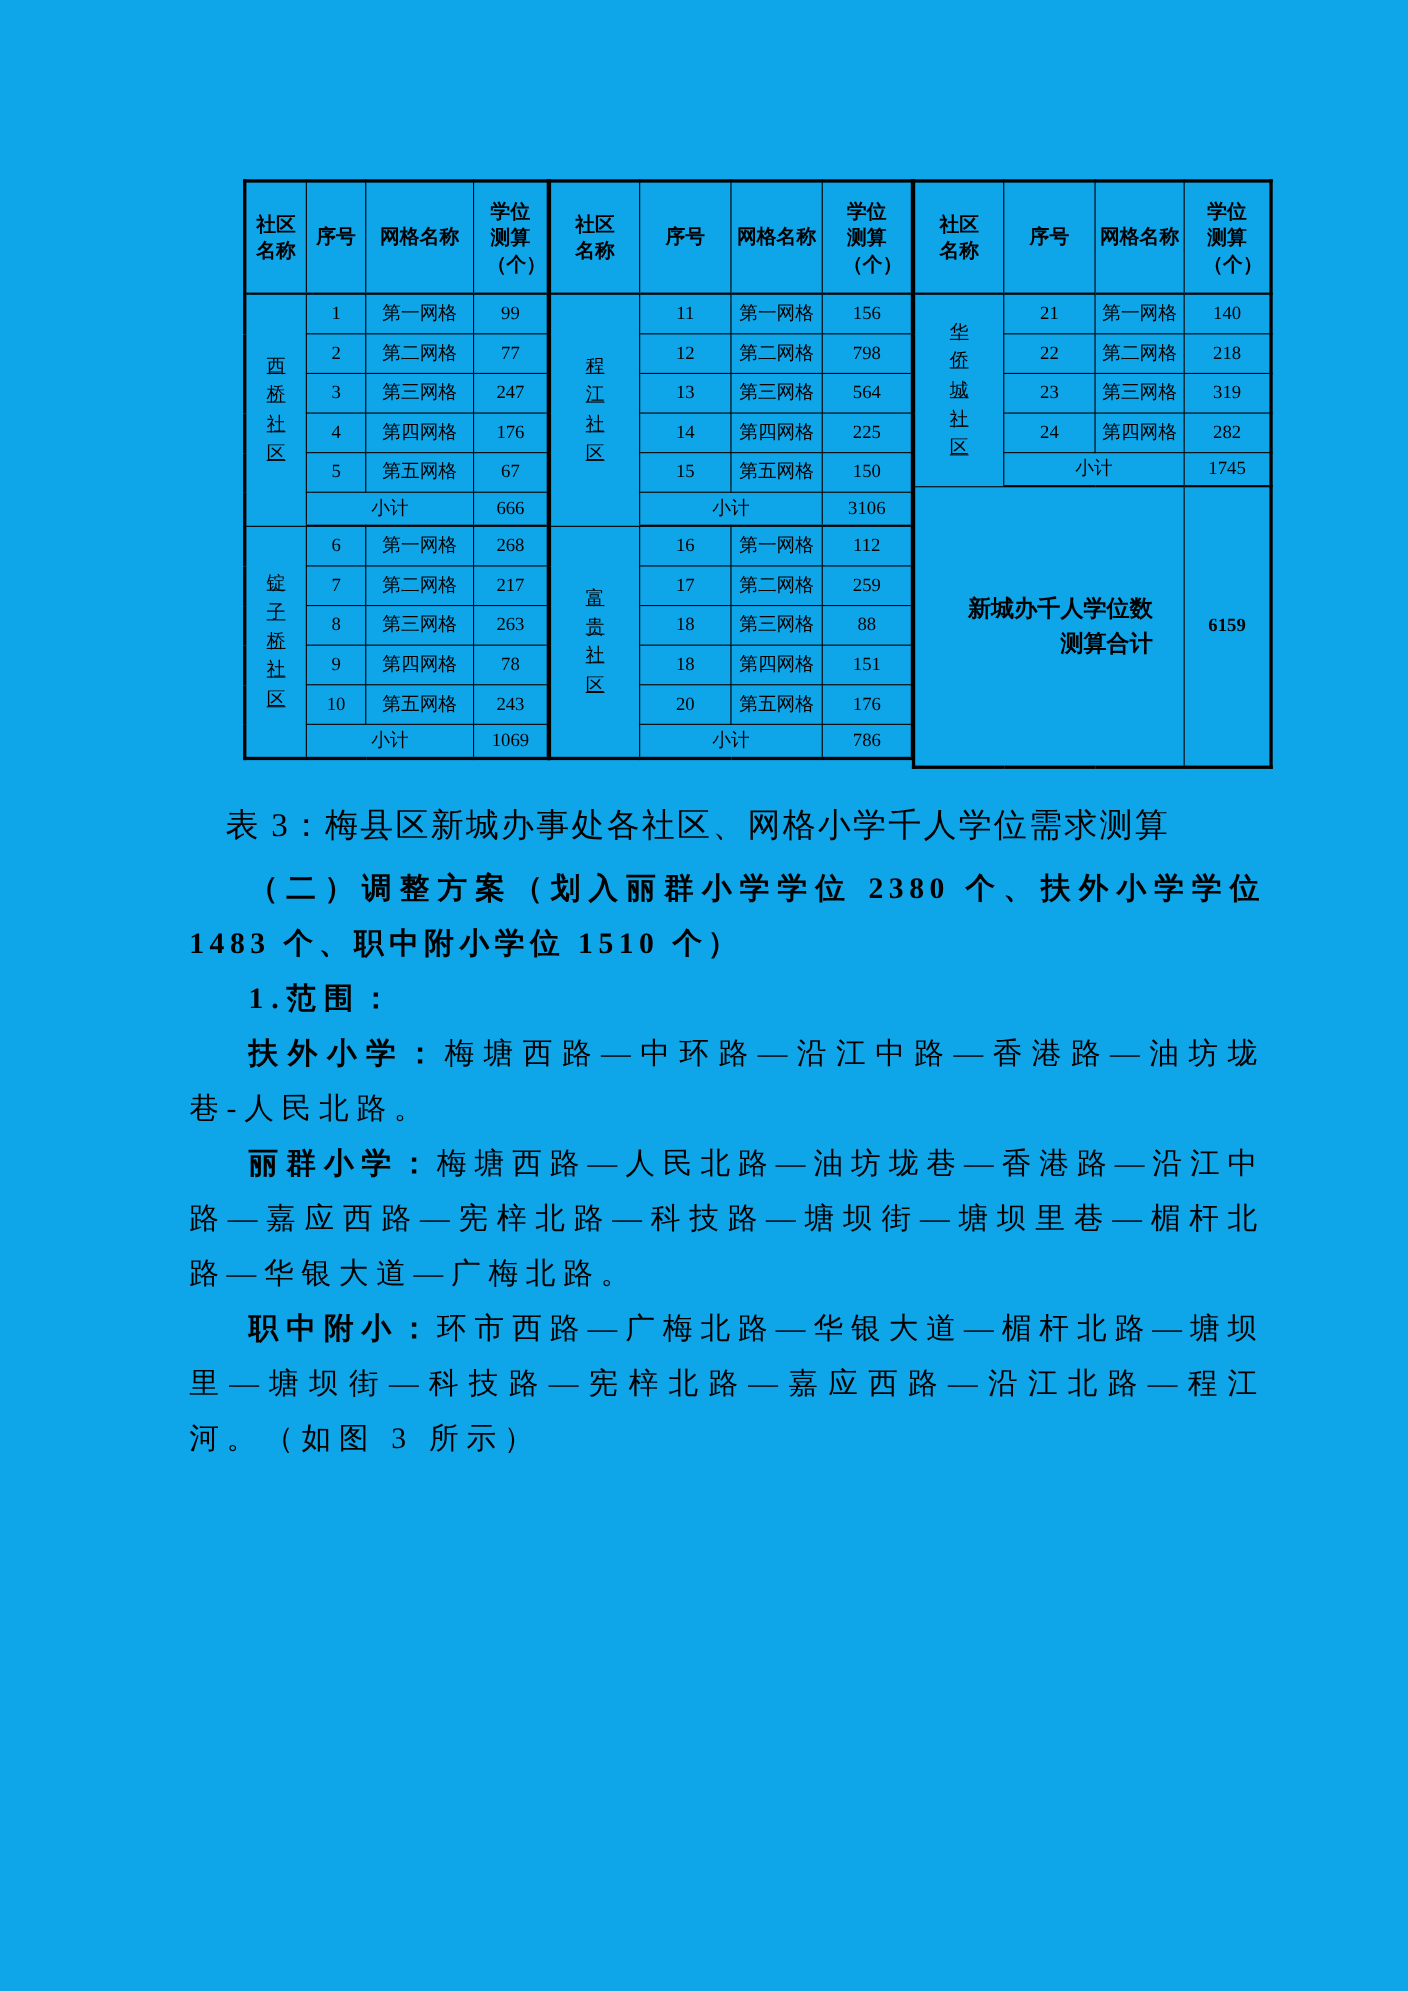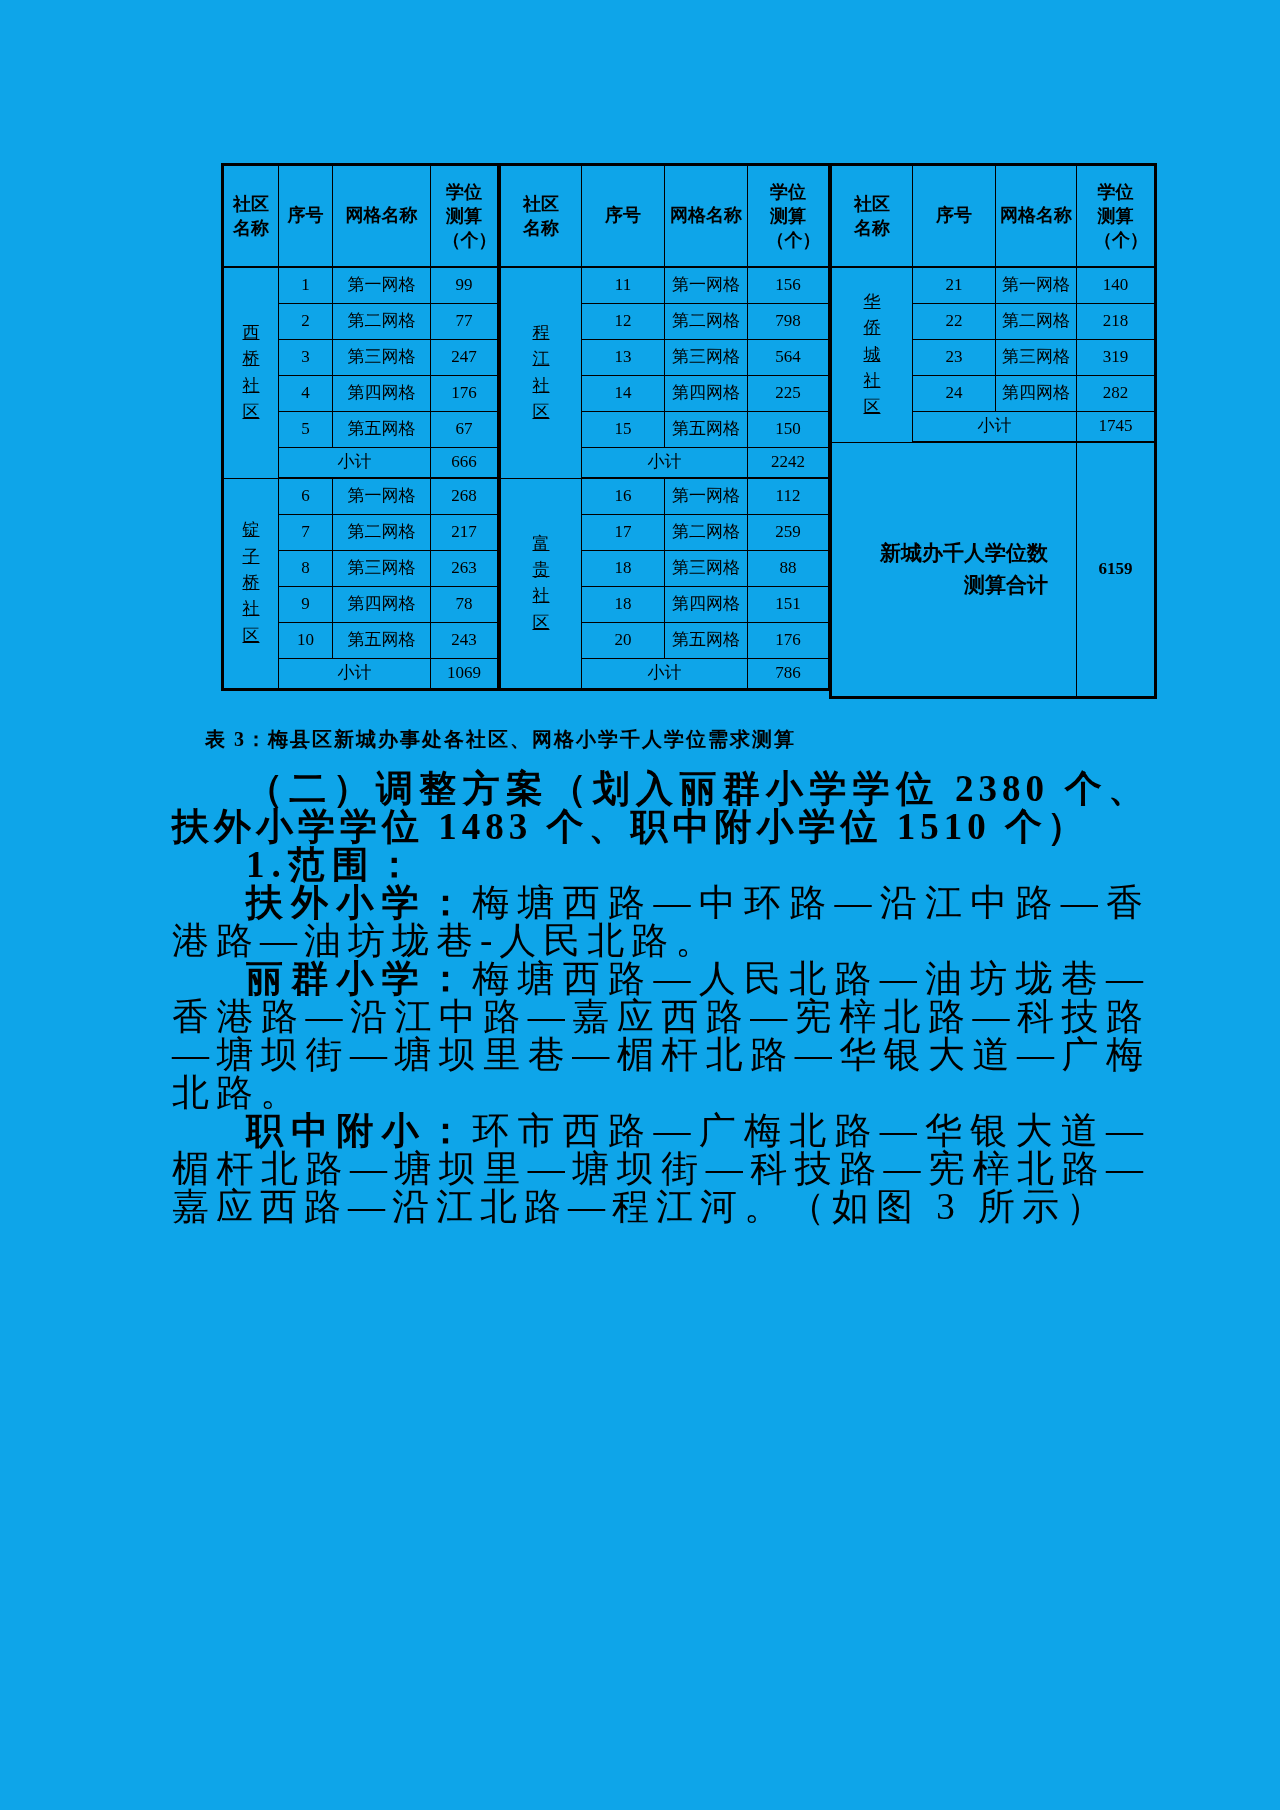--- a/index.html
+++ b/index.html
@@ -61,32 +61,32 @@
   td.total-value { font-weight: bold; font-size: 17.5px; }
 
   
   .content {
     position: absolute;
     left: 172px;
     top: 718px;
     width: 978px;
   }
   .caption {
-    margin: 0 0 0 33px;
-    font-weight: bold;
-    font-size: 20px;
+    margin: 12px 0 0 33px;
+    font-weight: normal;
+    font-size: 30px;
     line-height: 42px;
     letter-spacing: 2px;
   }
   .content p {
     margin: 0;
     text-indent: 2em;
     text-align: justify;
-    font-size: 37px;
-    line-height: 38px;
+    font-size: 27px;
+    line-height: 50px;
     letter-spacing: 7px;
   }
   p.heading {
     font-weight: bold;
     letter-spacing: 5px;
     margin-top: 10px;
   }
   p.range { font-weight: bold; }
   .lead { font-weight: bold; }
 </style>
@@ -209,21 +209,21 @@
         <td>第四网格</td>
         <td>225</td>
       </tr>
       <tr class="data">
         <td>15</td>
         <td>第五网格</td>
         <td>150</td>
       </tr>
       <tr class="sub secend">
         <td colspan="2">小计</td>
-        <td>2242</td>
+        <td>3106</td>
       </tr>
       <tr class="data">
         <td class="community" rowspan="6"><span class="vert">富贵社区</span></td>
         <td>16</td>
         <td>第一网格</td>
         <td>112</td>
       </tr>
       <tr class="data">
         <td>17</td>
         <td>第二网格</td>

